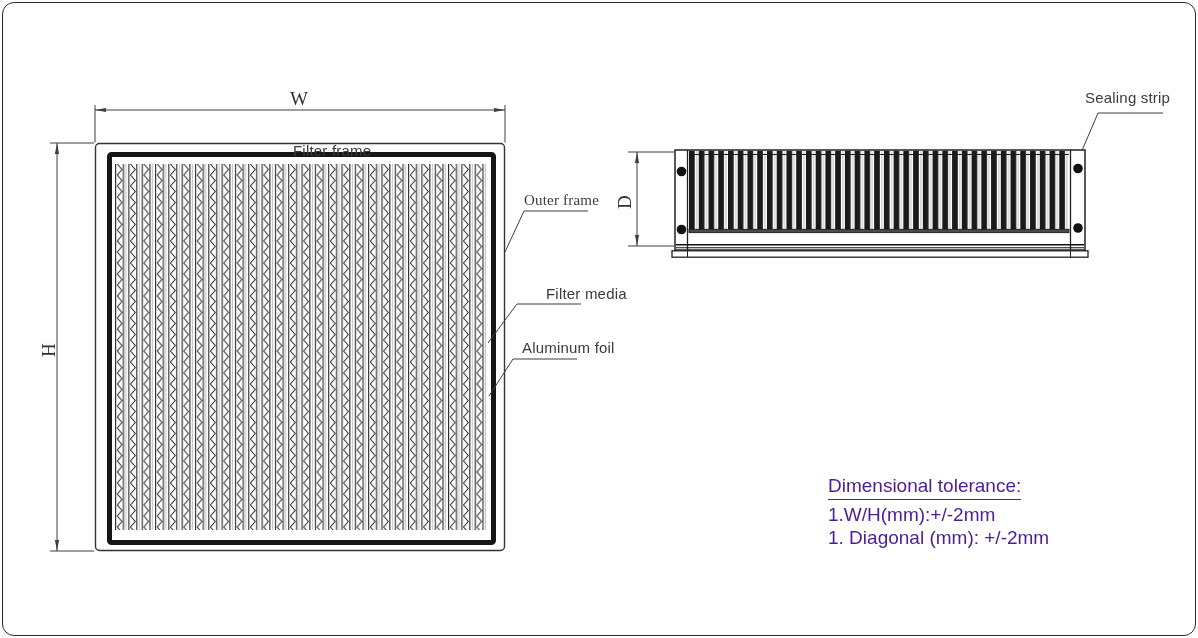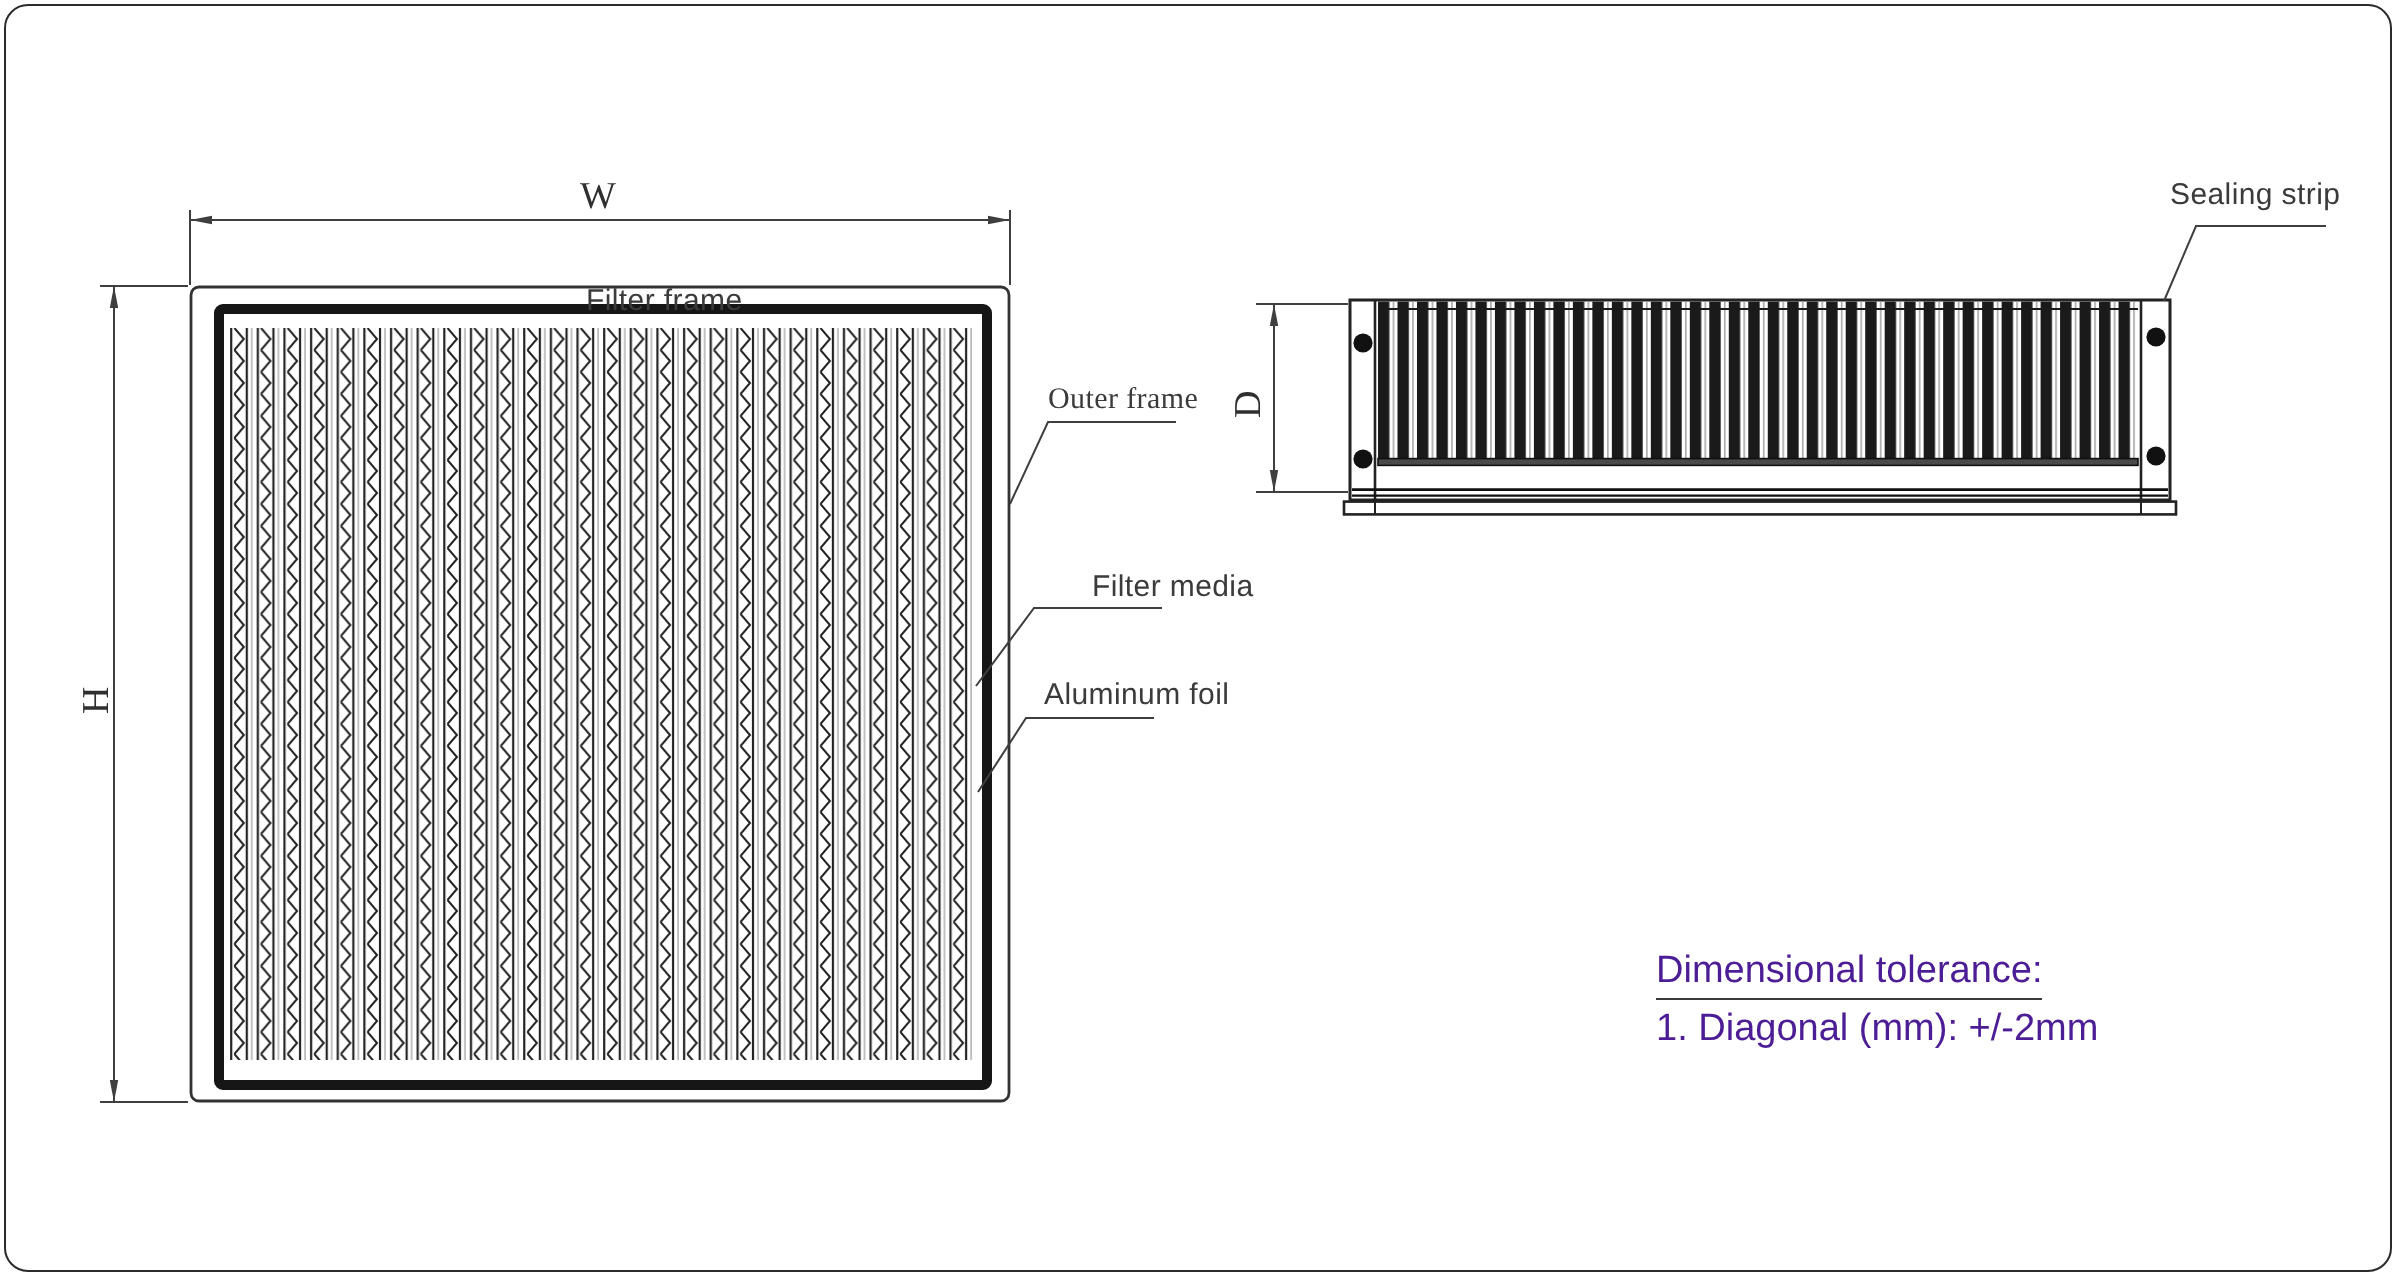--- a/index.html
+++ b/index.html
@@ -112,17 +112,18 @@
   <span class="dim rot" style="left:615px;top:209px;">D</span>
 
   <span class="lbl" style="left:293px;top:143px;">Filter frame</span>
   <span class="lbl" style="left:524px;top:193px;font-family:Liberation Serif, serif;">Outer frame</span>
   <span class="lbl" style="left:546px;top:286px;">Filter media</span>
   <span class="lbl" style="left:522px;top:340px;">Aluminum foil</span>
   <span class="lbl" style="left:1085px;top:90px;text-align:center;">Sealing strip</span>
 
   <div class="tol">
     <span class="tol-title">Dimensional tolerance:</span>
+    <div>1.W/H(mm):+/-2mm</div>
     <div>1. Diagonal (mm): +/-2mm</div>
   </div>
 
   <div class="border-frame"></div>
 </div>
 
 </body></html>

